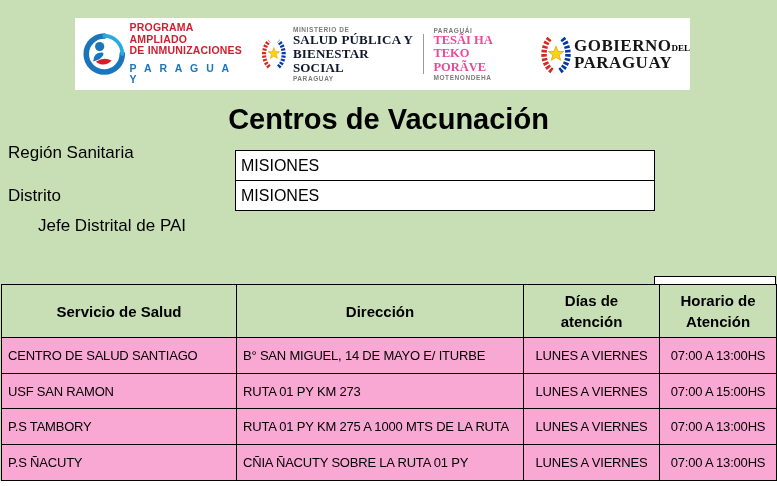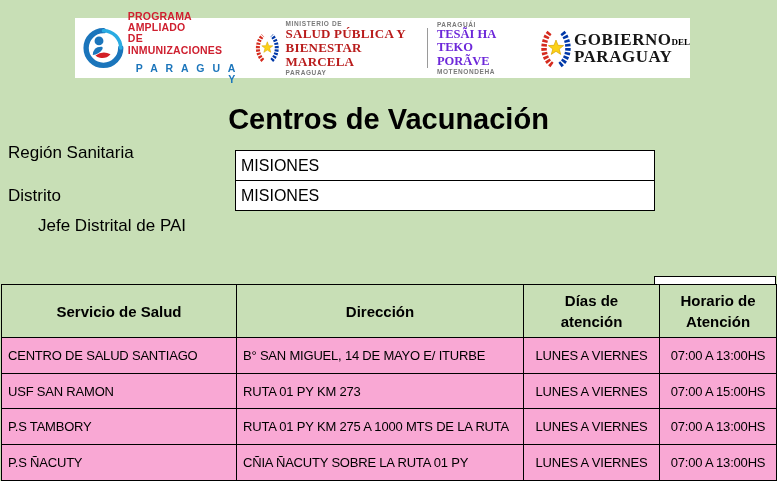--- a/index.html
+++ b/index.html
@@ -6,36 +6,36 @@
   .page{
     position:relative;
     width:777px;height:486px;
     background:#c8dfb6;
     font-family:"Liberation Sans", sans-serif;
     color:#000;
     overflow:hidden;
   }
   
   .banner{
-    position:absolute;left:75px;top:18px;width:615px;height:60px;
+    position:absolute;left:75px;top:18px;width:615px;height:72px;
     background:#ffffff;
     display:flex;align-items:center;
     padding-left:8px;box-sizing:border-box;
   }
   .logo{display:flex;align-items:center;}
   .logo-text{display:flex;flex-direction:column;justify-content:center;line-height:1.08;}
   .pai-text{margin-left:4px;}
   .pai-red{color:#cf2030;font-weight:bold;font-size:10.5px;letter-spacing:0.2px;}
-  .pai-blue{color:#1b75bb;font-weight:bold;font-size:10.5px;letter-spacing:2.6px;margin-top:7px;text-align:right;}
+  .pai-blue{color:#1b75bb;font-weight:bold;font-size:10.5px;letter-spacing:2.6px;margin-top:7px;}
   .ministry{margin-left:16px;}
   .ministry-text{margin-left:5px;}
   .tiny-gray{color:#7a7a7a;font-weight:bold;font-size:6.5px;letter-spacing:0.6px;}
-  .serif-bold{font-family:"Liberation Serif", serif;font-weight:bold;font-size:13px;color:#b91c1c;letter-spacing:0.2px;}
+  .serif-bold{font-family:"Liberation Serif", serif;font-weight:bold;font-size:13px;color:#0f172a;letter-spacing:0.2px;}
   .divider{width:1px;height:40px;background:#9a9a9a;margin:0 9px 0 10px;}
-  .tesai-line{font-family:"Liberation Serif", serif;font-weight:bold;font-size:12.5px;color:#6d28d9;}
+  .tesai-line{font-family:"Liberation Serif", serif;font-weight:bold;font-size:12.5px;color:#ec4899;}
   .gobierno{margin-left:14px;}
   .gob-text{line-height:1.0;}
   .gob-big{font-family:"Liberation Serif", serif;font-weight:bold;font-size:17px;color:#161616;letter-spacing:0.5px;}
   .gob-small{font-size:9px;font-weight:bold;font-family:"Liberation Serif", serif;}
   
   .title{
     position:absolute;top:103px;left:0;width:100%;
     text-align:center;font-size:29px;font-weight:bold;
   }
   
@@ -105,21 +105,21 @@
 
     <div class="logo ministry">
       <svg width="30" height="36" viewBox="0 0 30 36">
         <path d="M10 32 C2.5 25 2.5 11 10 4" fill="none" stroke="#d52b1e" stroke-width="4.5" stroke-dasharray="2.4 1.4"></path>
         <path d="M20 32 C27.5 25 27.5 11 20 4" fill="none" stroke="#0038a8" stroke-width="4.5" stroke-dasharray="2.4 1.4"></path>
         <polygon points="15,11 16.6,15.4 21.2,15.6 17.6,18.4 18.9,22.9 15,20.3 11.1,22.9 12.4,18.4 8.8,15.6 13.4,15.4" fill="#fcd116" stroke="#d8a400" stroke-width="0.6"></polygon>
       </svg>
       <div class="logo-text ministry-text">
         <span class="tiny-gray">MINISTERIO DE</span>
         <span class="serif-bold">SALUD PÚBLICA Y</span>
-        <span class="serif-bold">BIENESTAR MARCELA</span>
+        <span class="serif-bold">BIENESTAR SOCIAL</span>
         <span class="tiny-gray">PARAGUAY</span>
       </div>
     </div>
 
     <div class="divider"></div>
 
     <div class="logo-text">
       <span class="tiny-gray">PARAGUÁI</span>
       <span class="tesai-line">TESÃI HA TEKO</span>
       <span class="tesai-line">PORÃVE</span>

